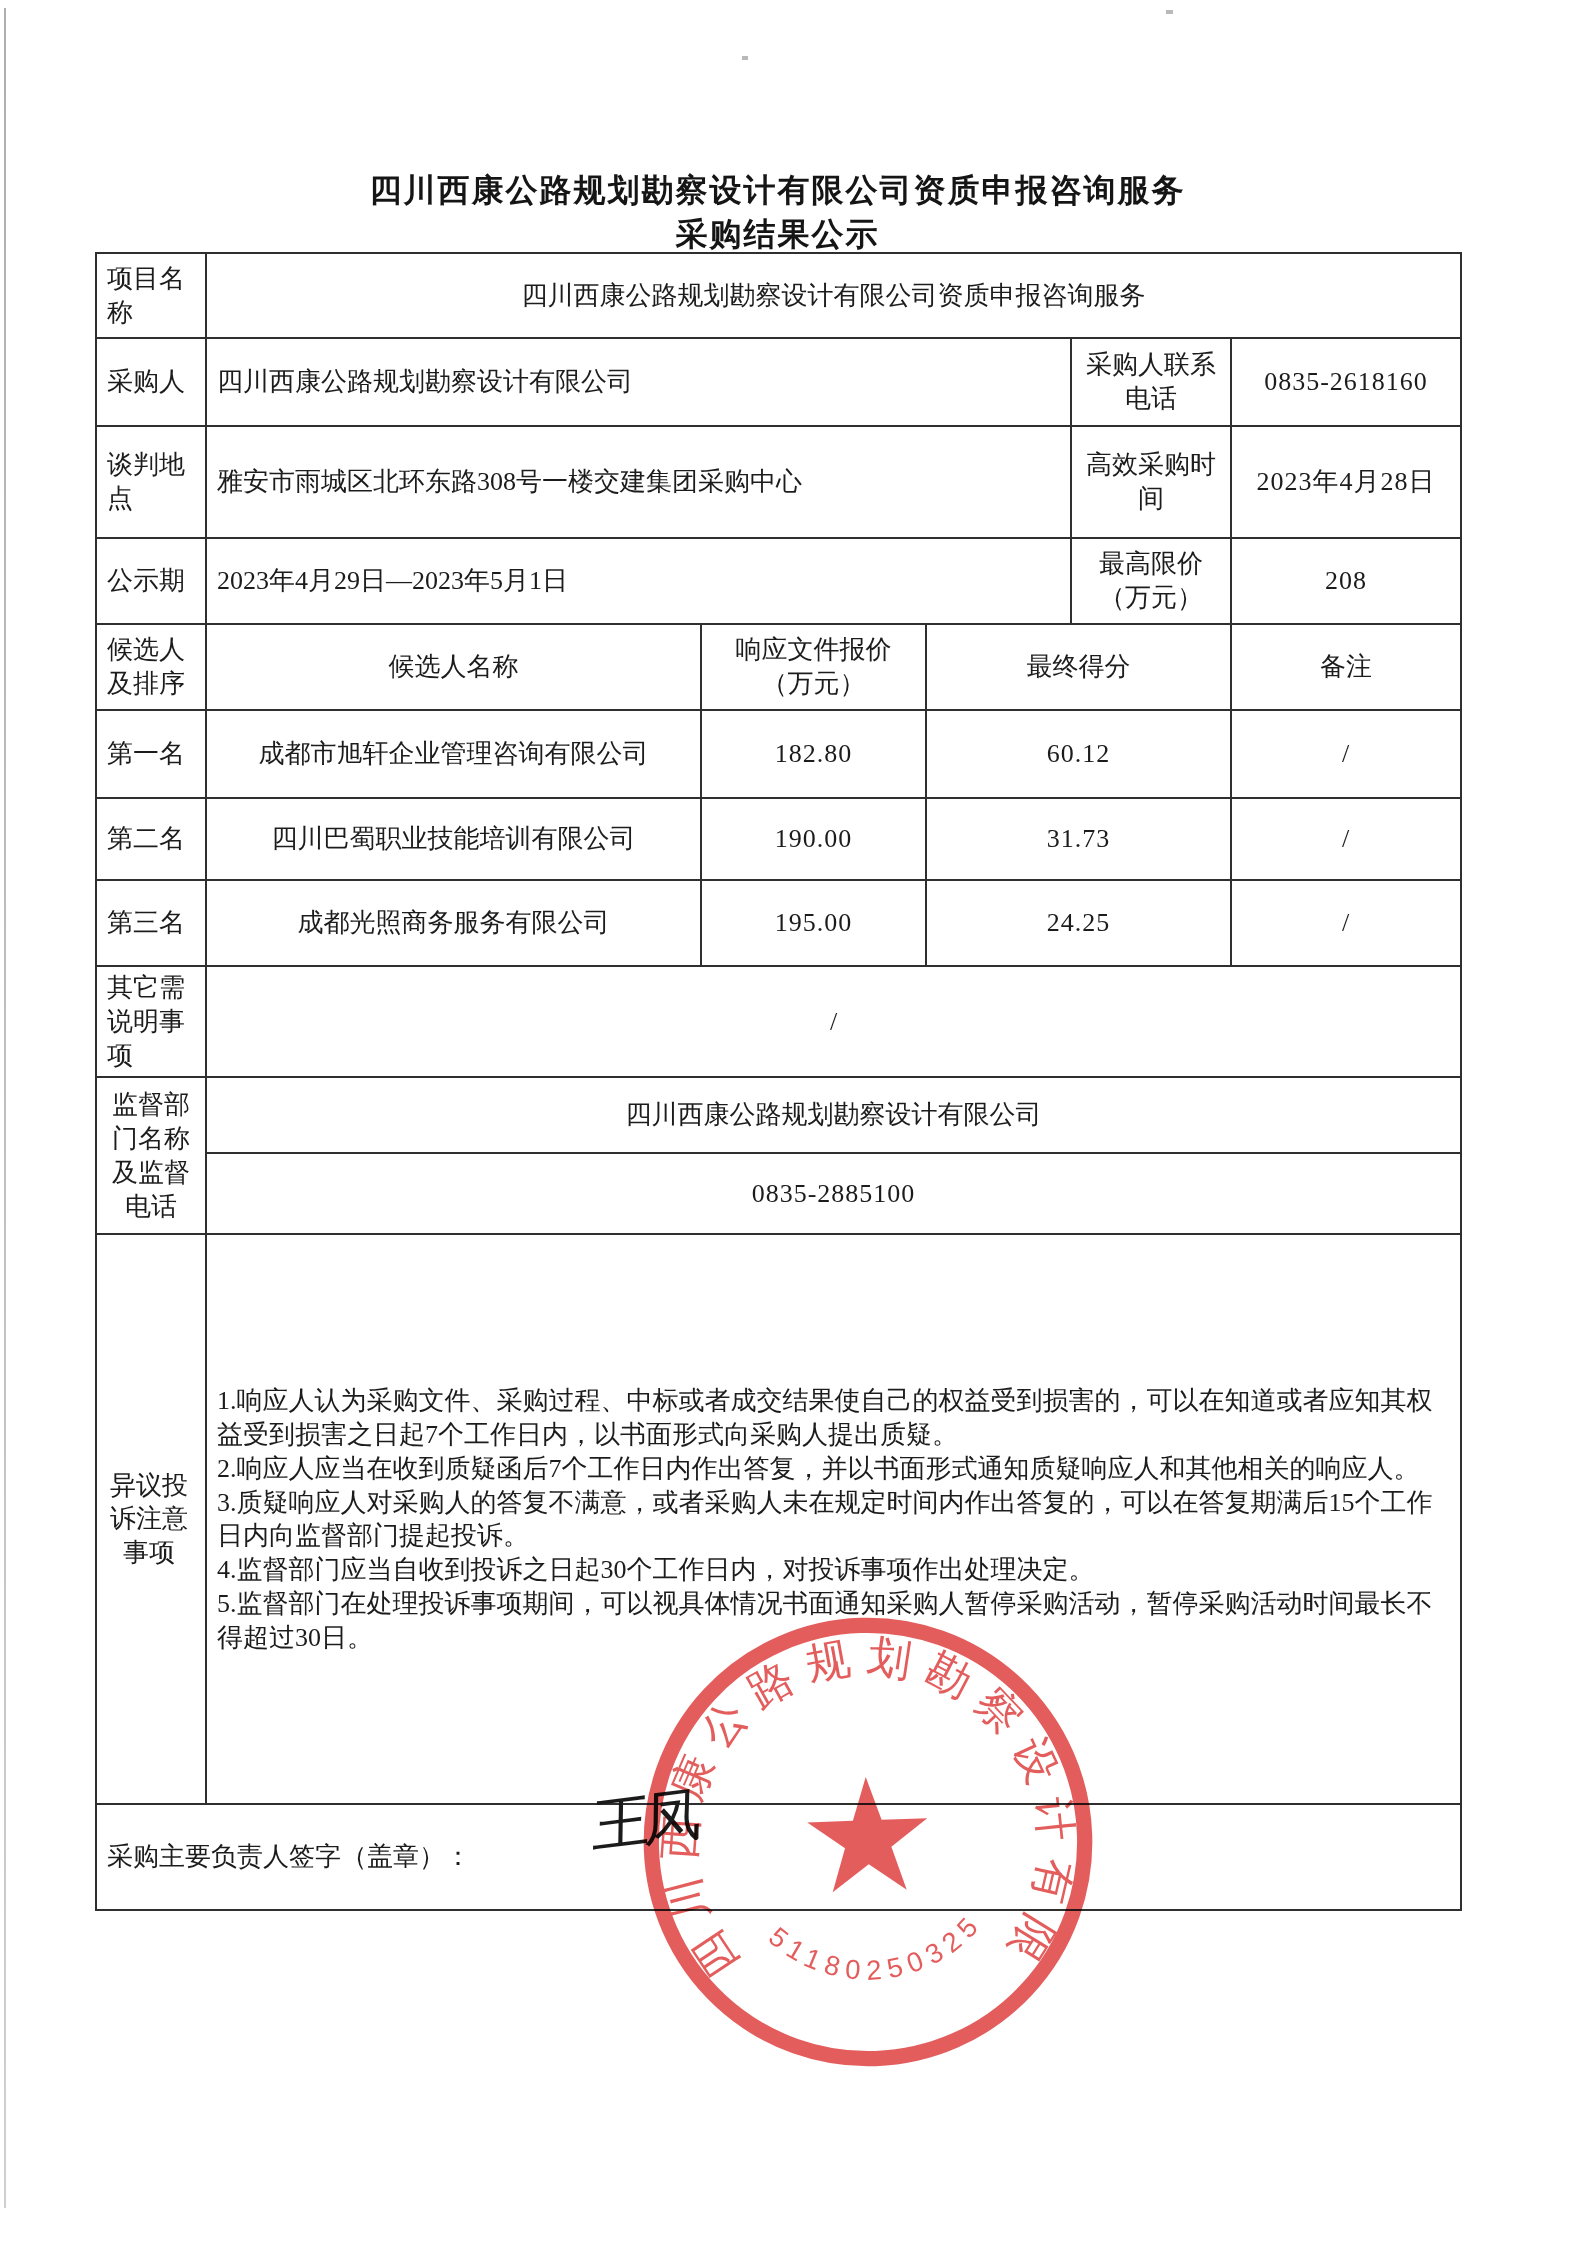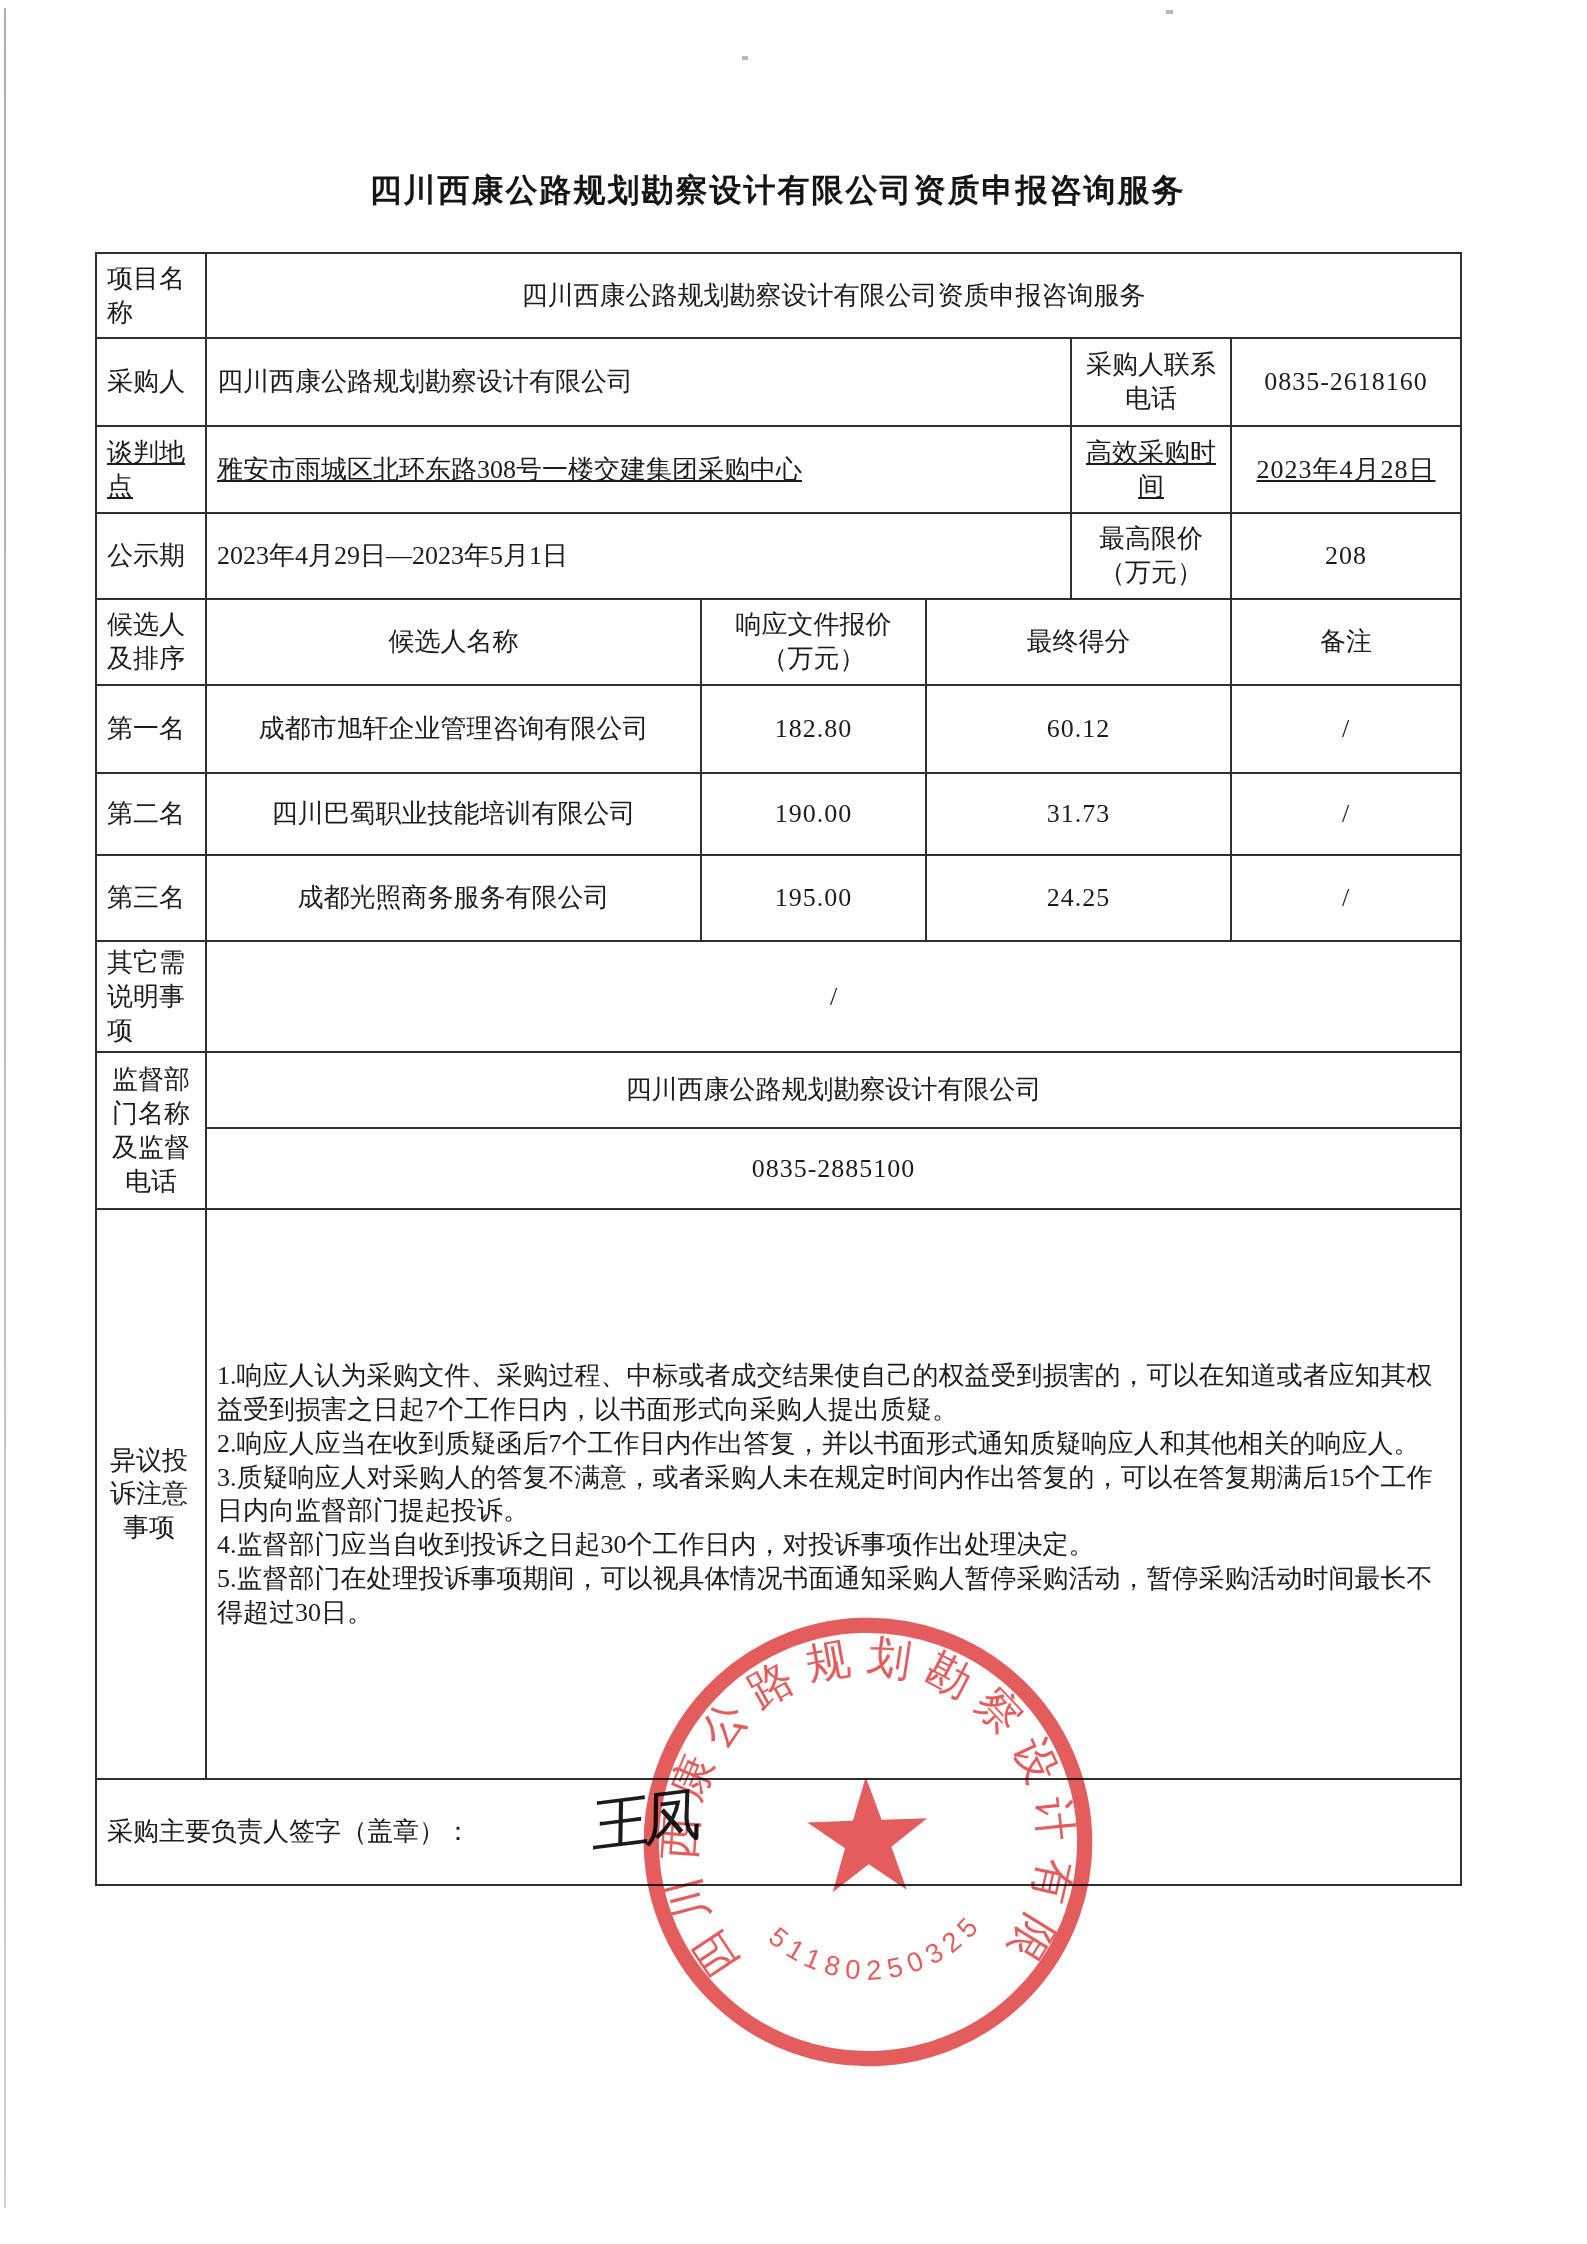--- a/index.html
+++ b/index.html
@@ -66,20 +66,21 @@
 <body>
 
 <div class="page">
 
   <div class="scan-edge"></div>
   <div class="scan-speck" style="left:742px; top:56px; width:6px; height:4px;"></div>
   <div class="scan-speck" style="left:1166px; top:10px; width:7px; height:4px;"></div>
 
   <div class="title">
     <div>四川西康公路规划勘察设计有限公司资质申报咨询服务</div>
+    <div>采购结果公示</div>
   </div>
 
   <table class="doc">
     <colgroup>
       <col style="width:110px">
         <col style="width:495px">
         <col style="width:225px">
       <col style="width:145px">
         <col style="width:160px">
         <col style="width:230px">
@@ -91,21 +92,21 @@
       <td class="ctr" colspan="5">四川西康公路规划勘察设计有限公司资质申报咨询服务</td>
     </tr>
 
     <tr style="height:88px;">
       <td class="lbl">采购人</td>
       <td class="left" colspan="3">四川西康公路规划勘察设计有限公司</td>
       <td class="ctr">采购人联系电话</td>
       <td class="num">0835-2618160</td>
     </tr>
 
-    <tr style="height:87px;text-decoration:underline;">
+    <tr style="height:112px;">
       <td class="lbl">谈判地点</td>
       <td class="left" colspan="3">雅安市雨城区北环东路308号一楼交建集团采购中心</td>
       <td class="ctr">高效采购时间</td>
       <td class="num">2023年4月28日</td>
     </tr>
 
     <tr style="height:86px;">
       <td class="lbl">公示期</td>
       <td class="left" colspan="3">2023年4月29日—2023年5月1日</td>
       <td class="ctr">最高限价（万元）</td>

